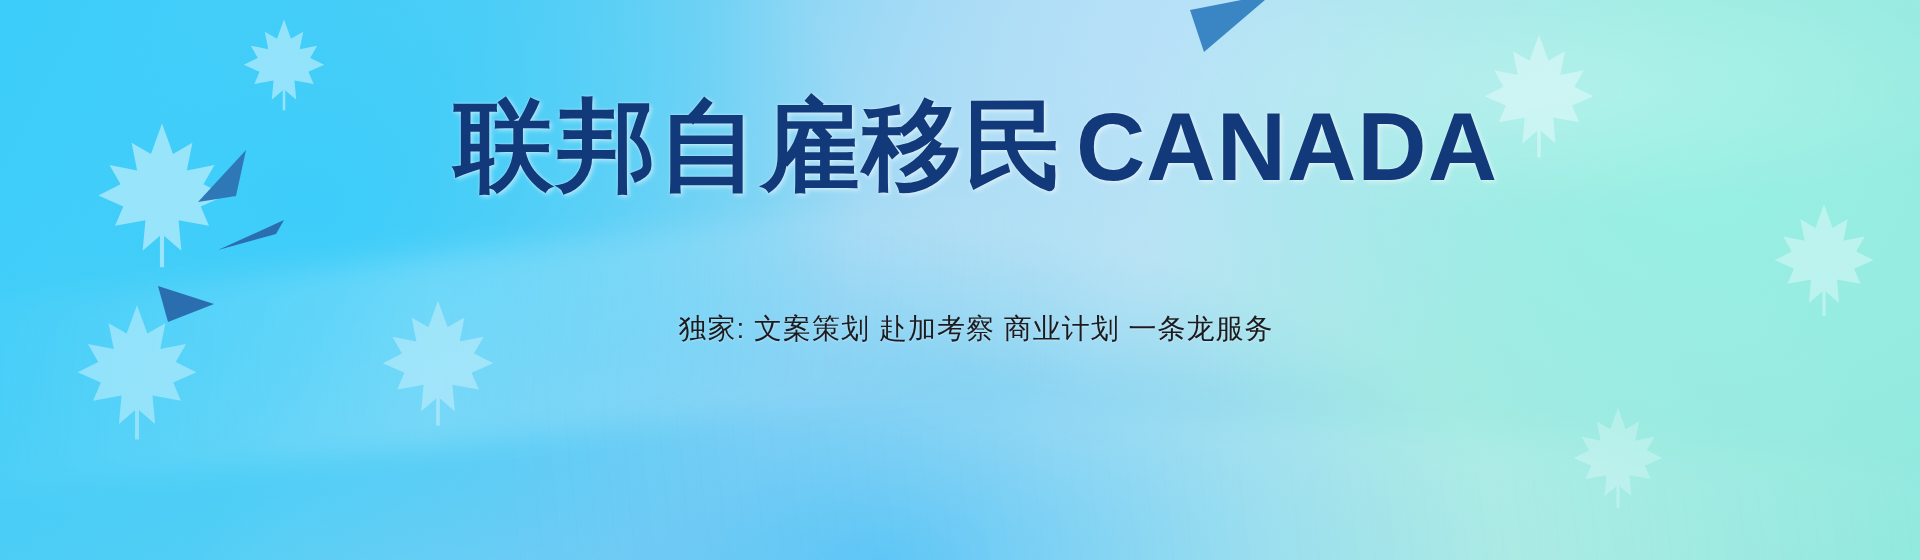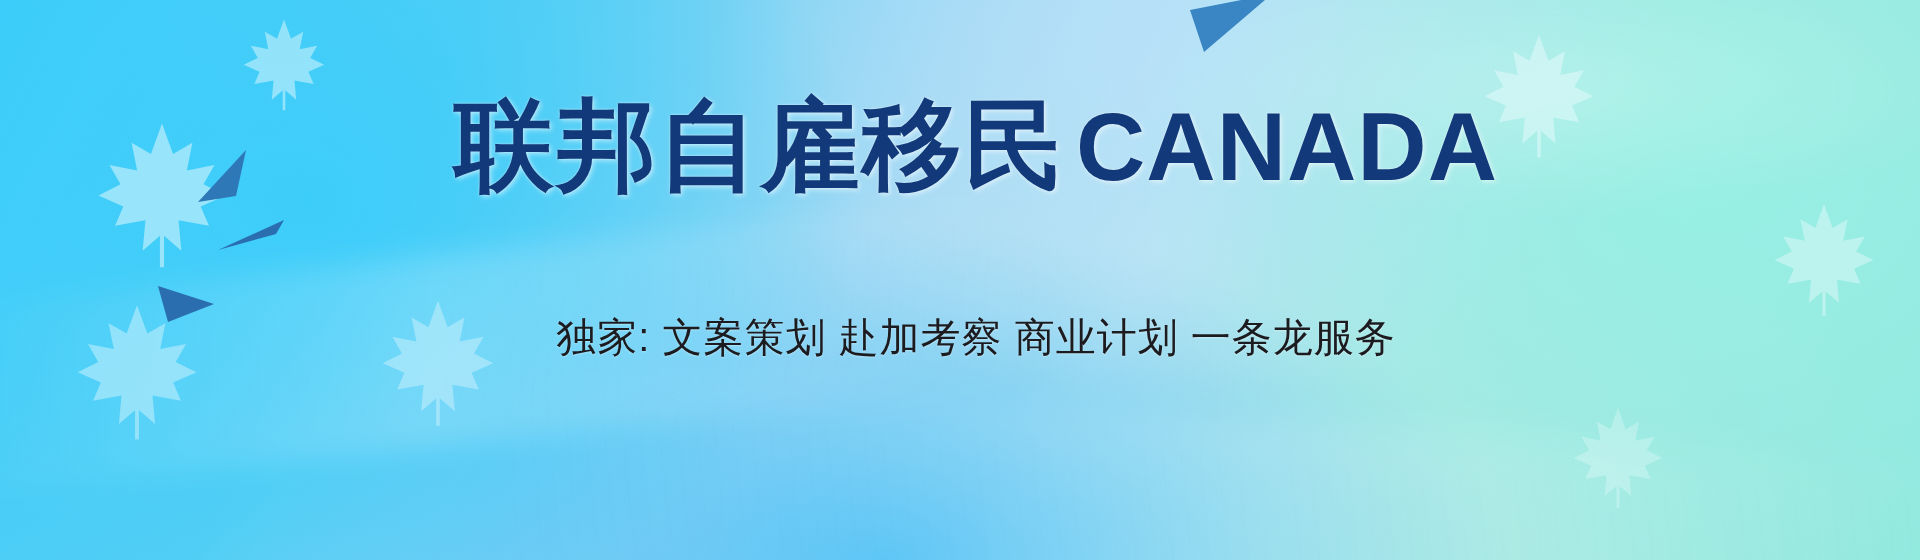--- a/index.html
+++ b/index.html
@@ -68,21 +68,21 @@
     padding:0 24px;
   }
   .ribbon-red span{
     color:#ffffff;font-size:29px;font-weight:bold;letter-spacing:1px;white-space:nowrap;
   }
 
   .subtitle{
     position:absolute;left:0;top:310px;width:1920px;text-align:center;
   }
   .subtitle span{
-    color:#1c1c20;font-size:40px;letter-spacing:1px;white-space:nowrap;
+    color:#1c1c20;font-size:28px;letter-spacing:1px;white-space:nowrap;
     text-shadow:0 1px 2px rgba(255,255,255,0.35);
   }
 </style>
 </head>
 <body>
 
 <div id="banner">
 
   <div class="sheen s1"></div>
   <div class="sheen s2"></div>

